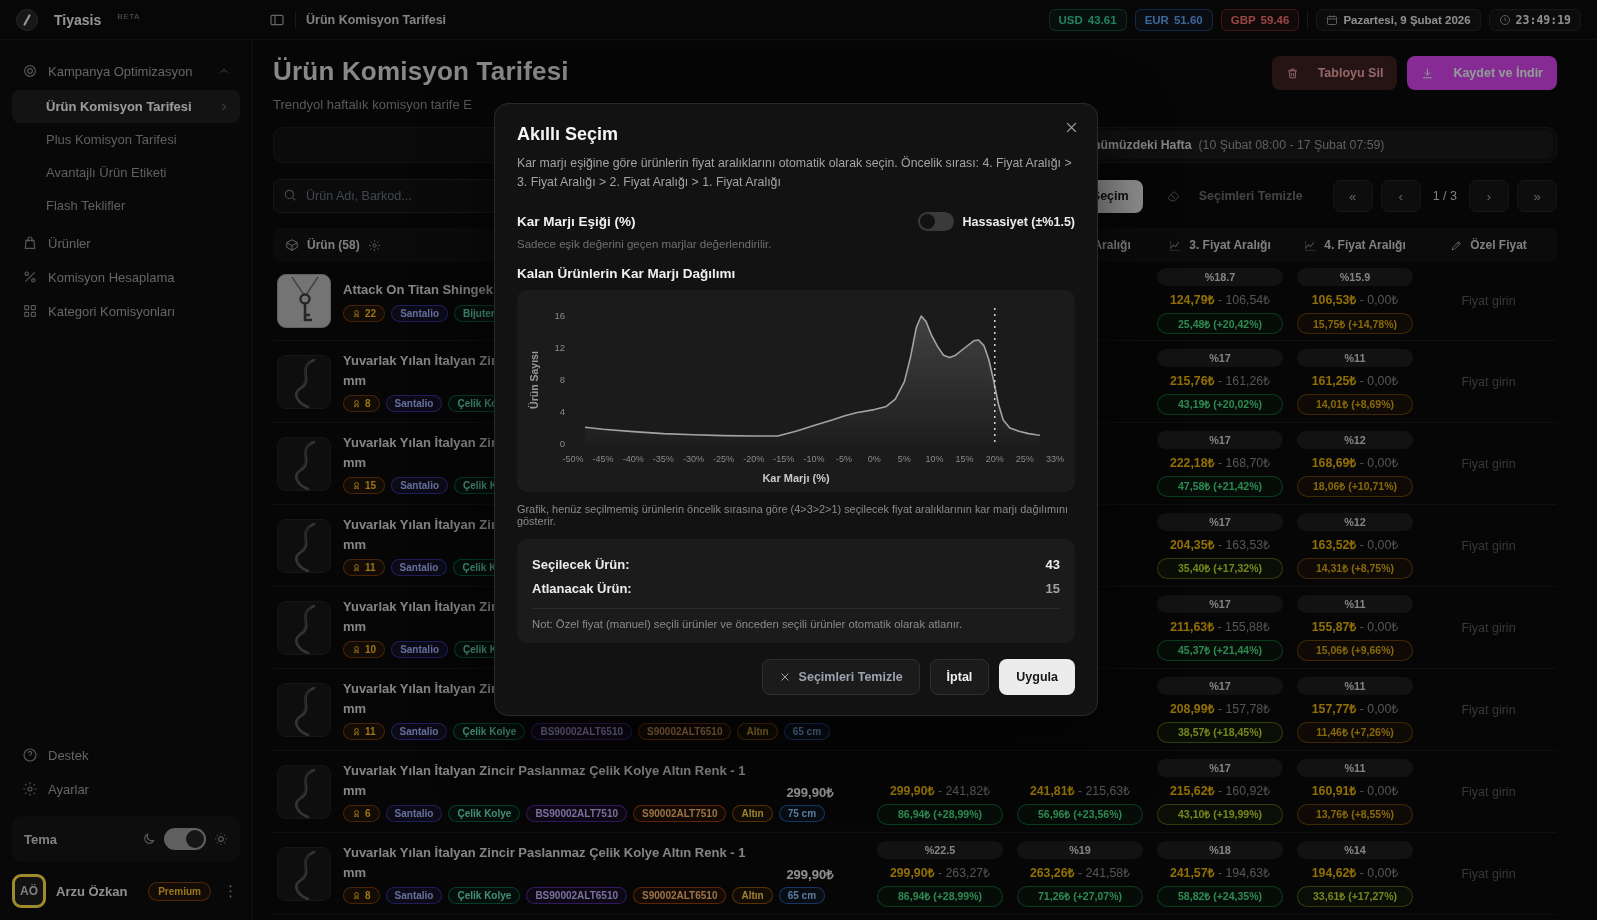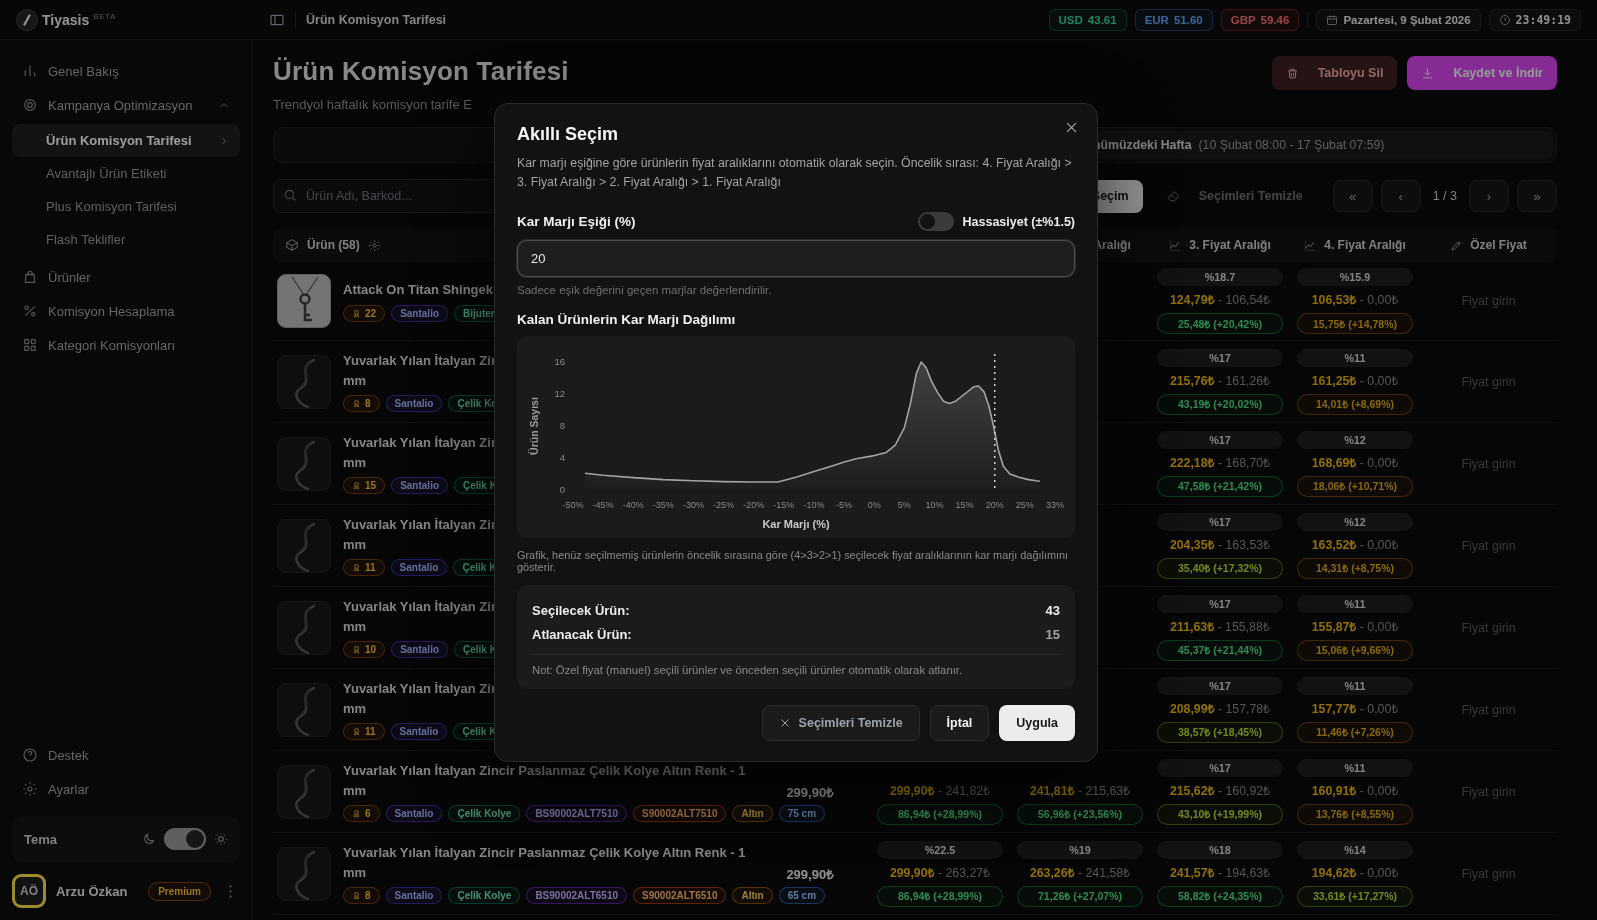--- a/index.html
+++ b/index.html
@@ -3,21 +3,21 @@
 <meta charset="utf-8">
 <style>
   * { margin:0; padding:0; box-sizing:border-box; }
   html,body { width:1597px; height:920px; overflow:hidden; background:#0a0a0a;
     font-family:"Liberation Sans", sans-serif; color:#d4d4d4; }
   svg { display:block; }
 
   
   .topbar { position:absolute; left:0; top:0; right:0; height:40px; background:#0c0c0c;
     border-bottom:1px solid #1c1c1c; display:flex; align-items:center; z-index:10; }
-  .brand { width:253px; display:flex; align-items:center; gap:4px; padding-left:16px; }
+  .brand { width:253px; display:flex; align-items:center; gap:16px; padding-left:16px; }
   .logo-circle { width:22px; height:22px; border-radius:50%; background:#262626; border:1px solid #3d3d3d;
     display:flex; align-items:center; justify-content:center; }
   .brand-name { font-size:14px; font-weight:bold; color:#f0f0f0; }
   .brand-beta { font-size:8px; color:#8a8a8a; letter-spacing:.08em; margin-top:-6px; }
   .tb-main { flex:1; display:flex; align-items:center; gap:10px; padding:0 16px; }
   .tb-sep { width:1px; height:16px; background:#2a2a2a; }
   .breadcrumb { font-size:12.5px; font-weight:bold; color:#d4d4d4; }
   .tb-right { margin-left:auto; display:flex; align-items:center; gap:8px; }
   .pill { height:22px; display:flex; align-items:center; gap:5px; border-radius:6px; padding:0 9px;
     font-size:11.5px; font-weight:bold; border:1px solid #262626; background:#141414; color:#e5e5e5; }
@@ -208,28 +208,20 @@
       </span>
     </div>
   </div>
 </div>
 
 <div class="sidebar">
   <div id="nav">
       <div class="nav-item">
         <span class="ni-icon">
           <svg width="16" height="16" viewBox="0 0 24 24" fill="none" stroke="currentColor" stroke-width="1.8">
-            <path d="M5 20V11M12 20V4M19 20v-6"></path>
-          </svg>
-        </span>
-        <span>Genel Bakış</span>
-      </div>
-      <div class="nav-item">
-        <span class="ni-icon">
-          <svg width="16" height="16" viewBox="0 0 24 24" fill="none" stroke="currentColor" stroke-width="1.8">
             <circle cx="12" cy="12" r="8"></circle>
             <circle cx="12" cy="12" r="3.5"></circle>
           </svg>
         </span>
         <span>Kampanya Optimizasyon</span>
         <span class="ni-caret">
           <svg width="12" height="12" viewBox="0 0 24 24" fill="none" stroke="currentColor" stroke-width="2">
             <path d="M6 15l6-6 6 6"></path>
           </svg>
         </span>
@@ -237,24 +229,24 @@
       <div class="nav-sub">
         <div class="nav-item active">
           <span>Ürün Komisyon Tarifesi</span>
           <span class="ni-caret">
             <svg width="12" height="12" viewBox="0 0 24 24" fill="none" stroke="currentColor" stroke-width="2">
               <path d="M9 6l6 6-6 6"></path>
             </svg>
           </span>
         </div>
         <div class="nav-item">
+          <span>Plus Komisyon Tarifesi</span>
+        </div>
+        <div class="nav-item">
           <span>Avantajlı Ürün Etiketi</span>
-        </div>
-        <div class="nav-item">
-          <span>Plus Komisyon Tarifesi</span>
         </div>
         <div class="nav-item">
           <span>Flash Teklifler</span>
         </div>
       </div>
       <div class="nav-item">
         <span class="ni-icon">
           <svg width="16" height="16" viewBox="0 0 24 24" fill="none" stroke="currentColor" stroke-width="1.8">
             <path d="M6 8h12l1 12H5L6 8z"></path>
             <path d="M9 10V6a3 3 0 0 1 6 0v4"></path>
@@ -844,21 +836,20 @@
 
   <div class="thr-row">
     <span class="thr-label">Kar Marjı Eşiği (%)</span>
     <span class="thr-right">
       <span class="switch-off">
           <span class="knob"></span>
         </span>
       <span class="sens-label">Hassasiyet (±%1.5)</span>
     </span>
   </div>
-  <input class="thr-input" value="20" style="">
   <div class="thr-helper">Sadece eşik değerini geçen marjlar değerlendirilir.</div>
 
   <div class="sect-title">Kalan Ürünlerin Kar Marjı Dağılımı</div>
   <div class="chart-card">
     <div id="chart-area">
         <svg width="540" height="170" viewBox="0 0 540 170">
           <defs>
             <linearGradient id="ag" x1="0" y1="0" x2="0" y2="1">
               <stop offset="0" stop-color="#a3a3a3" stop-opacity="0.28"></stop>
               <stop offset="1" stop-color="#a3a3a3" stop-opacity="0.02"></stop>

